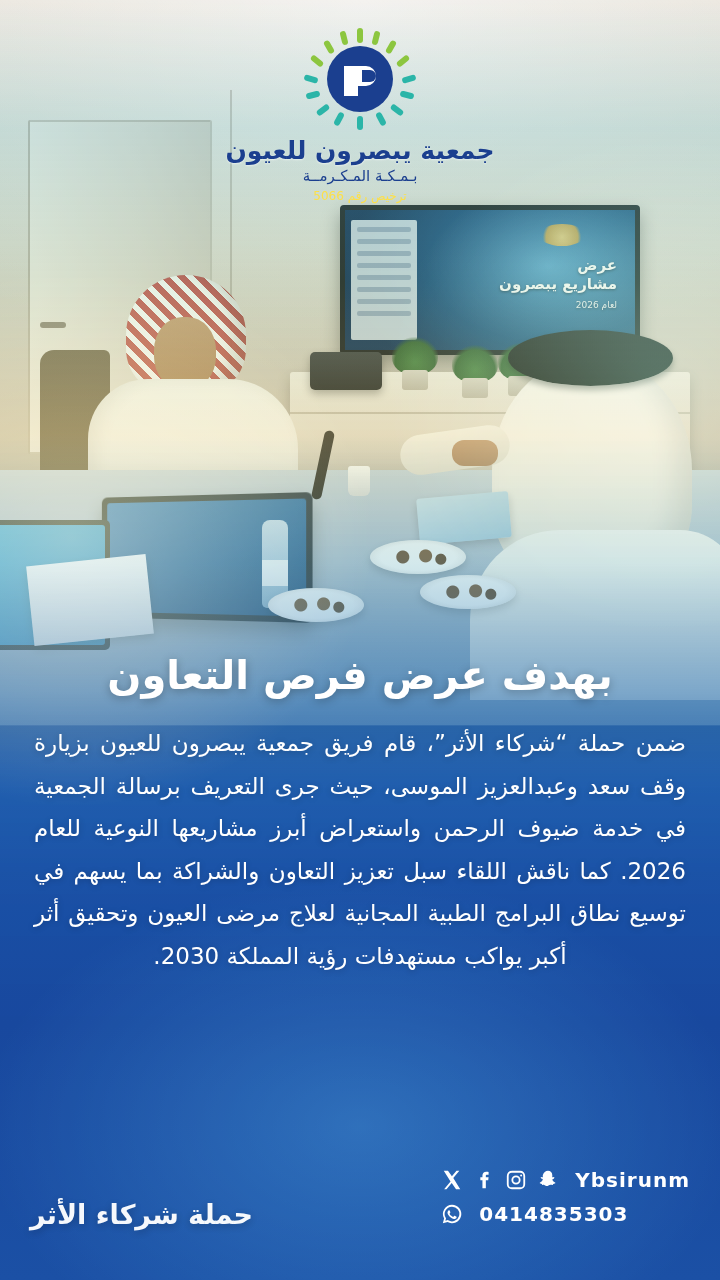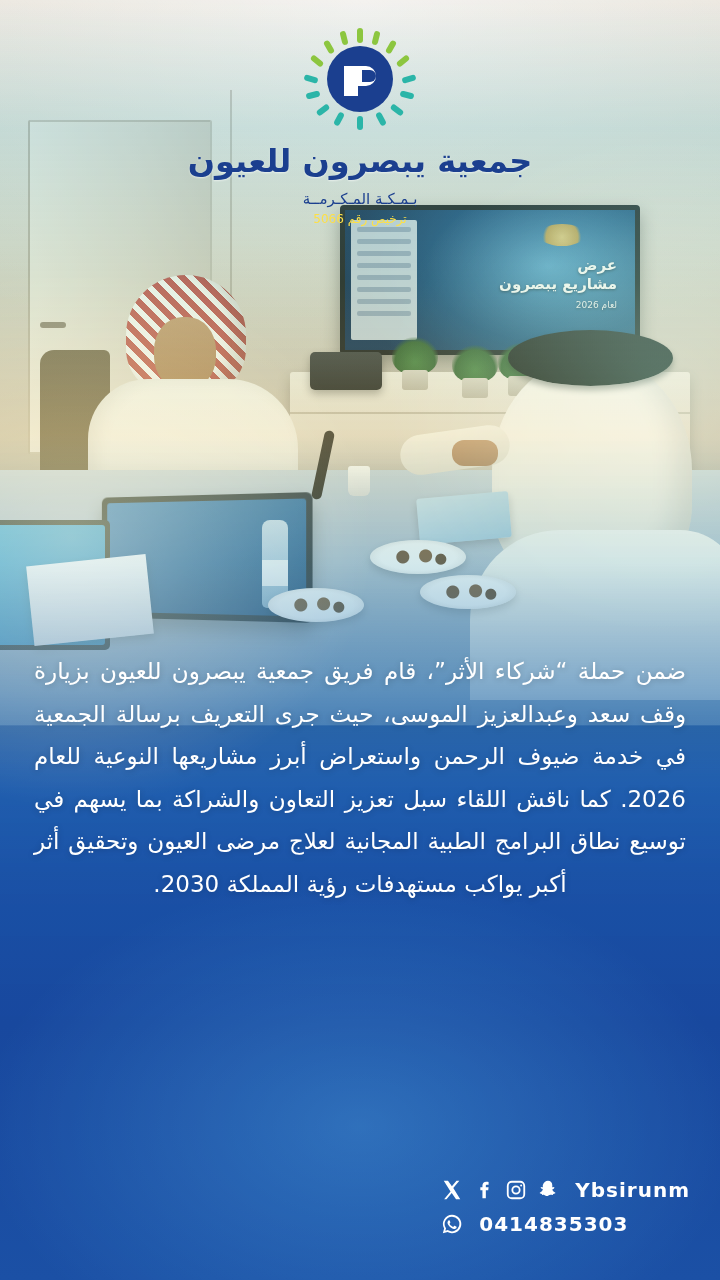--- a/index.html
+++ b/index.html
@@ -272,32 +272,31 @@
   }
 
   
   .logo-wrap {
     position: absolute; top: 26px; left: 0; right: 0;
     display: flex; flex-direction: column; align-items: center;
     z-index: 5;
   }
   .logo-mark { width: 120px; height: 110px; }
   .logo-name {
-    margin-top: 6px;
     color: #1b3f8f;
-    font-size: 32px;
+    font-size: 25px;
     font-weight: bold;
     letter-spacing: 0px;
     text-shadow: 0 1px 2px rgba(255,255,255,0.55);
   }
   .logo-sub {
     color: #1b3f8f;
     font-size: 15px;
     letter-spacing: 3px;
-    margin-top: 10px;
+    margin-top: 2px;
   }
   .logo-lic {
     color: #fde047;
     font-size: 12px;
     margin-top: 4px;
     letter-spacing: 1px;
   }
 
   
   .content {
@@ -321,21 +320,21 @@
     line-height: 1.85;
     text-align: justify;
     text-align-last: center;
     margin: 0;
     text-shadow: 0 1px 6px rgba(0,0,0,0.22);
   }
 
   
   .footer {
     position: absolute;
-    left: 0; right: 0; bottom: 34px;
+    left: 0; right: 0; bottom: 44px;
     padding: 0 30px;
     display: flex; align-items: flex-end; justify-content: space-between;
     direction: rtl;
     z-index: 7;
   }
   .social {
     direction: ltr;
     color: #ffffff;
   }
   .social-row {
@@ -473,20 +472,21 @@
       <circle cx="60" cy="53" r="33" fill="#1b3f8f"></circle>
       <path d="M44 40 h22 a10 10 0 0 1 0 20 h-8 v10 h-14 z" fill="#ffffff"></path>
       <path d="M62 44 h8 a6 6 0 0 1 0 12 h-8 z" fill="#1b3f8f"></path>
     </svg>
     <div class="logo-name">جمعية يبصرون للعيون</div>
     <div class="logo-sub">بـمـكـة المـكـرمــة</div>
     <div class="logo-lic">ترخيص رقم 5066</div>
   </div>
 
   <div class="content">
+    <h1 class="headline">بهدف عرض فرص التعاون</h1>
     <p class="body-text">ضمن حملة “شركاء الأثر”، قام فريق جمعية يبصرون للعيون بزيارة وقف سعد وعبدالعزيز الموسى، حيث جرى التعريف برسالة الجمعية في خدمة ضيوف الرحمن واستعراض أبرز مشاريعها النوعية للعام 2026. كما ناقش اللقاء سبل تعزيز التعاون والشراكة بما يسهم في توسيع نطاق البرامج الطبية المجانية لعلاج مرضى العيون وتحقيق أثر أكبر يواكب مستهدفات رؤية المملكة 2030.</p>
   </div>
 
   <div class="footer">
     <div class="social">
       <div class="social-row">
         <svg class="sicon" viewBox="0 0 24 24">
             <path d="M3 2h4.6l4.3 6 5-6H20l-6.6 7.9L21 22h-4.6l-4.7-6.6L6 22H3.4l7-8.4L3 2z"></path>
           </svg>
         <svg class="sicon" viewBox="0 0 24 24">
@@ -500,15 +500,16 @@
           </svg>
         <span class="handle">Ybsirunm</span>
       </div>
       <div class="social-row">
         <svg class="sicon" viewBox="0 0 24 24">
             <path d="M12 2a10 10 0 0 0-8.6 15L2 22l5.2-1.3A10 10 0 1 0 12 2zm0 2a8 8 0 1 1-4.2 14.8l-.3-.2-2.7.7.7-2.6-.2-.3A8 8 0 0 1 12 4zm-3.3 4c-.2 0-.5.1-.7.4-.3.3-.9.9-.9 2.1s.9 2.4 1 2.6c.1.2 1.7 2.7 4.2 3.7 2 .8 2.4.6 2.9.6.5 0 1.5-.6 1.7-1.2.2-.6.2-1.1.1-1.2-.1-.1-.3-.2-.6-.3l-1.5-.7c-.2-.1-.4-.1-.6.1l-.7.9c-.1.2-.3.2-.5.1-.3-.1-1.2-.4-2.2-1.4-.8-.7-1.3-1.6-1.5-1.8-.1-.2 0-.4.1-.5l.4-.5c.1-.2.2-.3.3-.5 0-.2 0-.3-.1-.5l-.7-1.6c-.2-.4-.4-.4-.6-.4z"></path>
           </svg>
         <span class="handle">0414835303</span>
       </div>
     </div>
+    <div class="campaign">حملة شركاء الأثر</div>
   </div>
 
 </div>
 
 </body></html>

